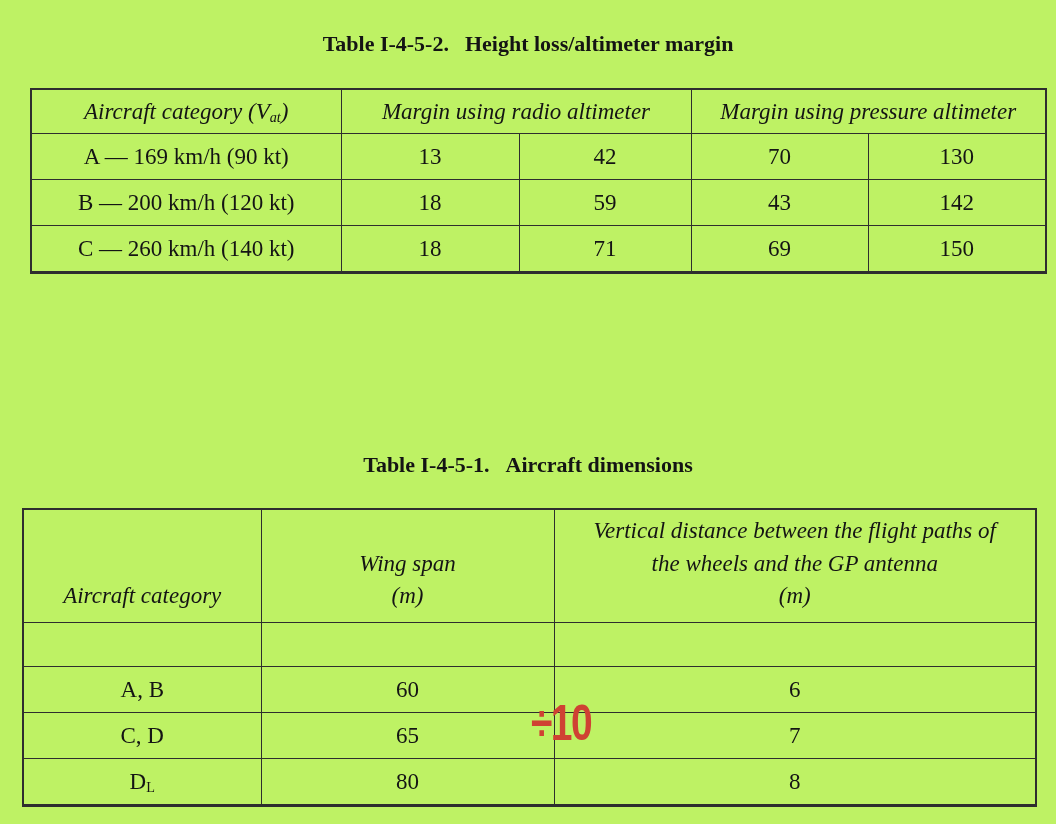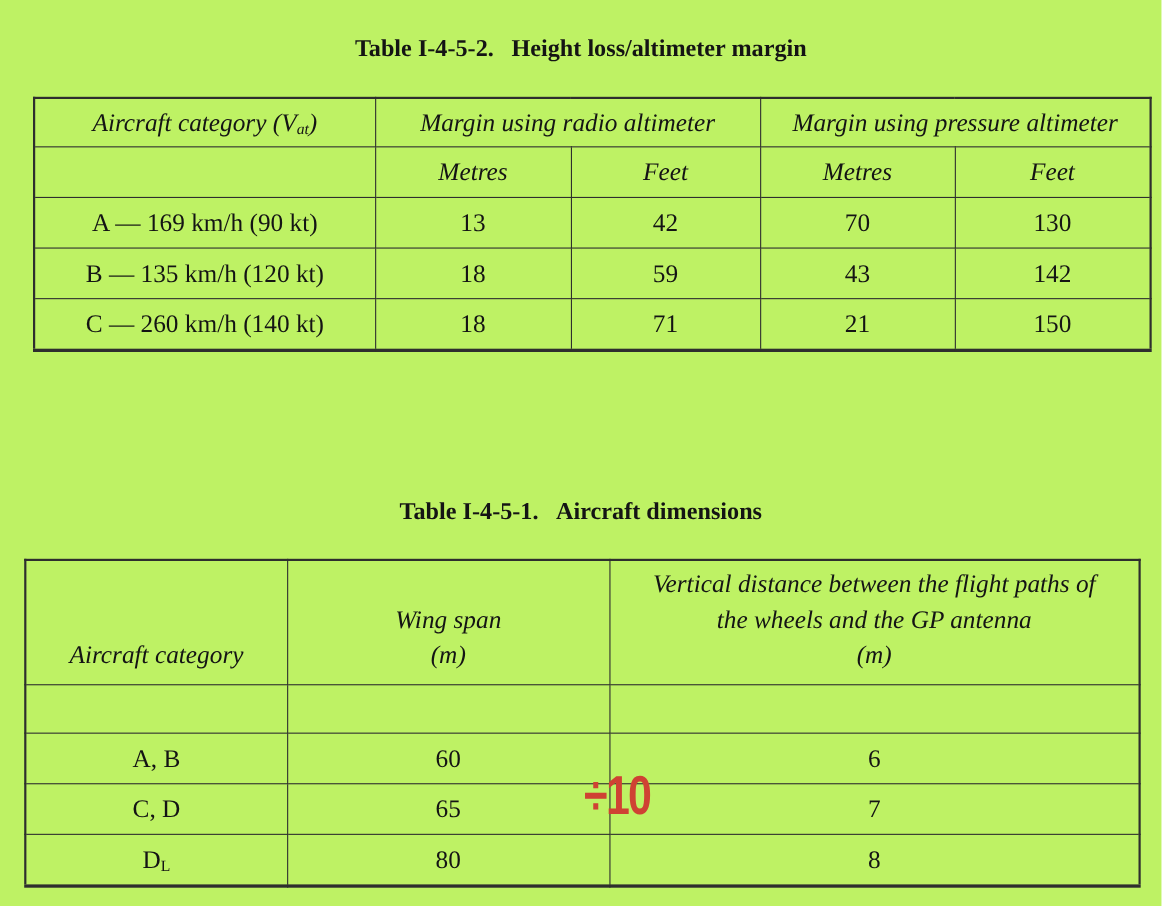--- a/index.html
+++ b/index.html
@@ -94,46 +94,39 @@
         <col style="width:178px">
     </colgroup>
     <tbody>
       <tr class="h1">
         <td class="hdr">
           <span>Aircraft category (V</span><sub class="ssub">at</sub><span>)</span>
         </td>
         <td class="hdr" colspan="2">Margin using radio altimeter</td>
         <td class="hdr" colspan="2">Margin using pressure altimeter</td>
       </tr>
-      <tr class="h2">
-        <td></td>
-        <td class="hdr">Metres</td>
-        <td class="hdr">Feet</td>
-        <td class="hdr">Metres</td>
-        <td class="hdr">Feet</td>
-      </tr>
       <tr class="dr">
         <td>A — 169 km/h (90 kt)</td>
         <td>13</td>
         <td>42</td>
         <td>70</td>
         <td>130</td>
       </tr>
       <tr class="dr">
-        <td>B — 135 km/h (120 kt)</td>
+        <td>B — 200 km/h (120 kt)</td>
         <td>18</td>
         <td>59</td>
         <td>43</td>
         <td>142</td>
       </tr>
       <tr class="dr">
         <td>C — 260 km/h (140 kt)</td>
         <td>18</td>
         <td>71</td>
-        <td>21</td>
+        <td>69</td>
         <td>150</td>
       </tr>
     </tbody>
   </table>
 
   <div class="doc-title title-2">
     <span class="tlabel">Table I-4-5-1.</span><span>Aircraft dimensions</span>
   </div>
 
   <table class="dtable t2">

